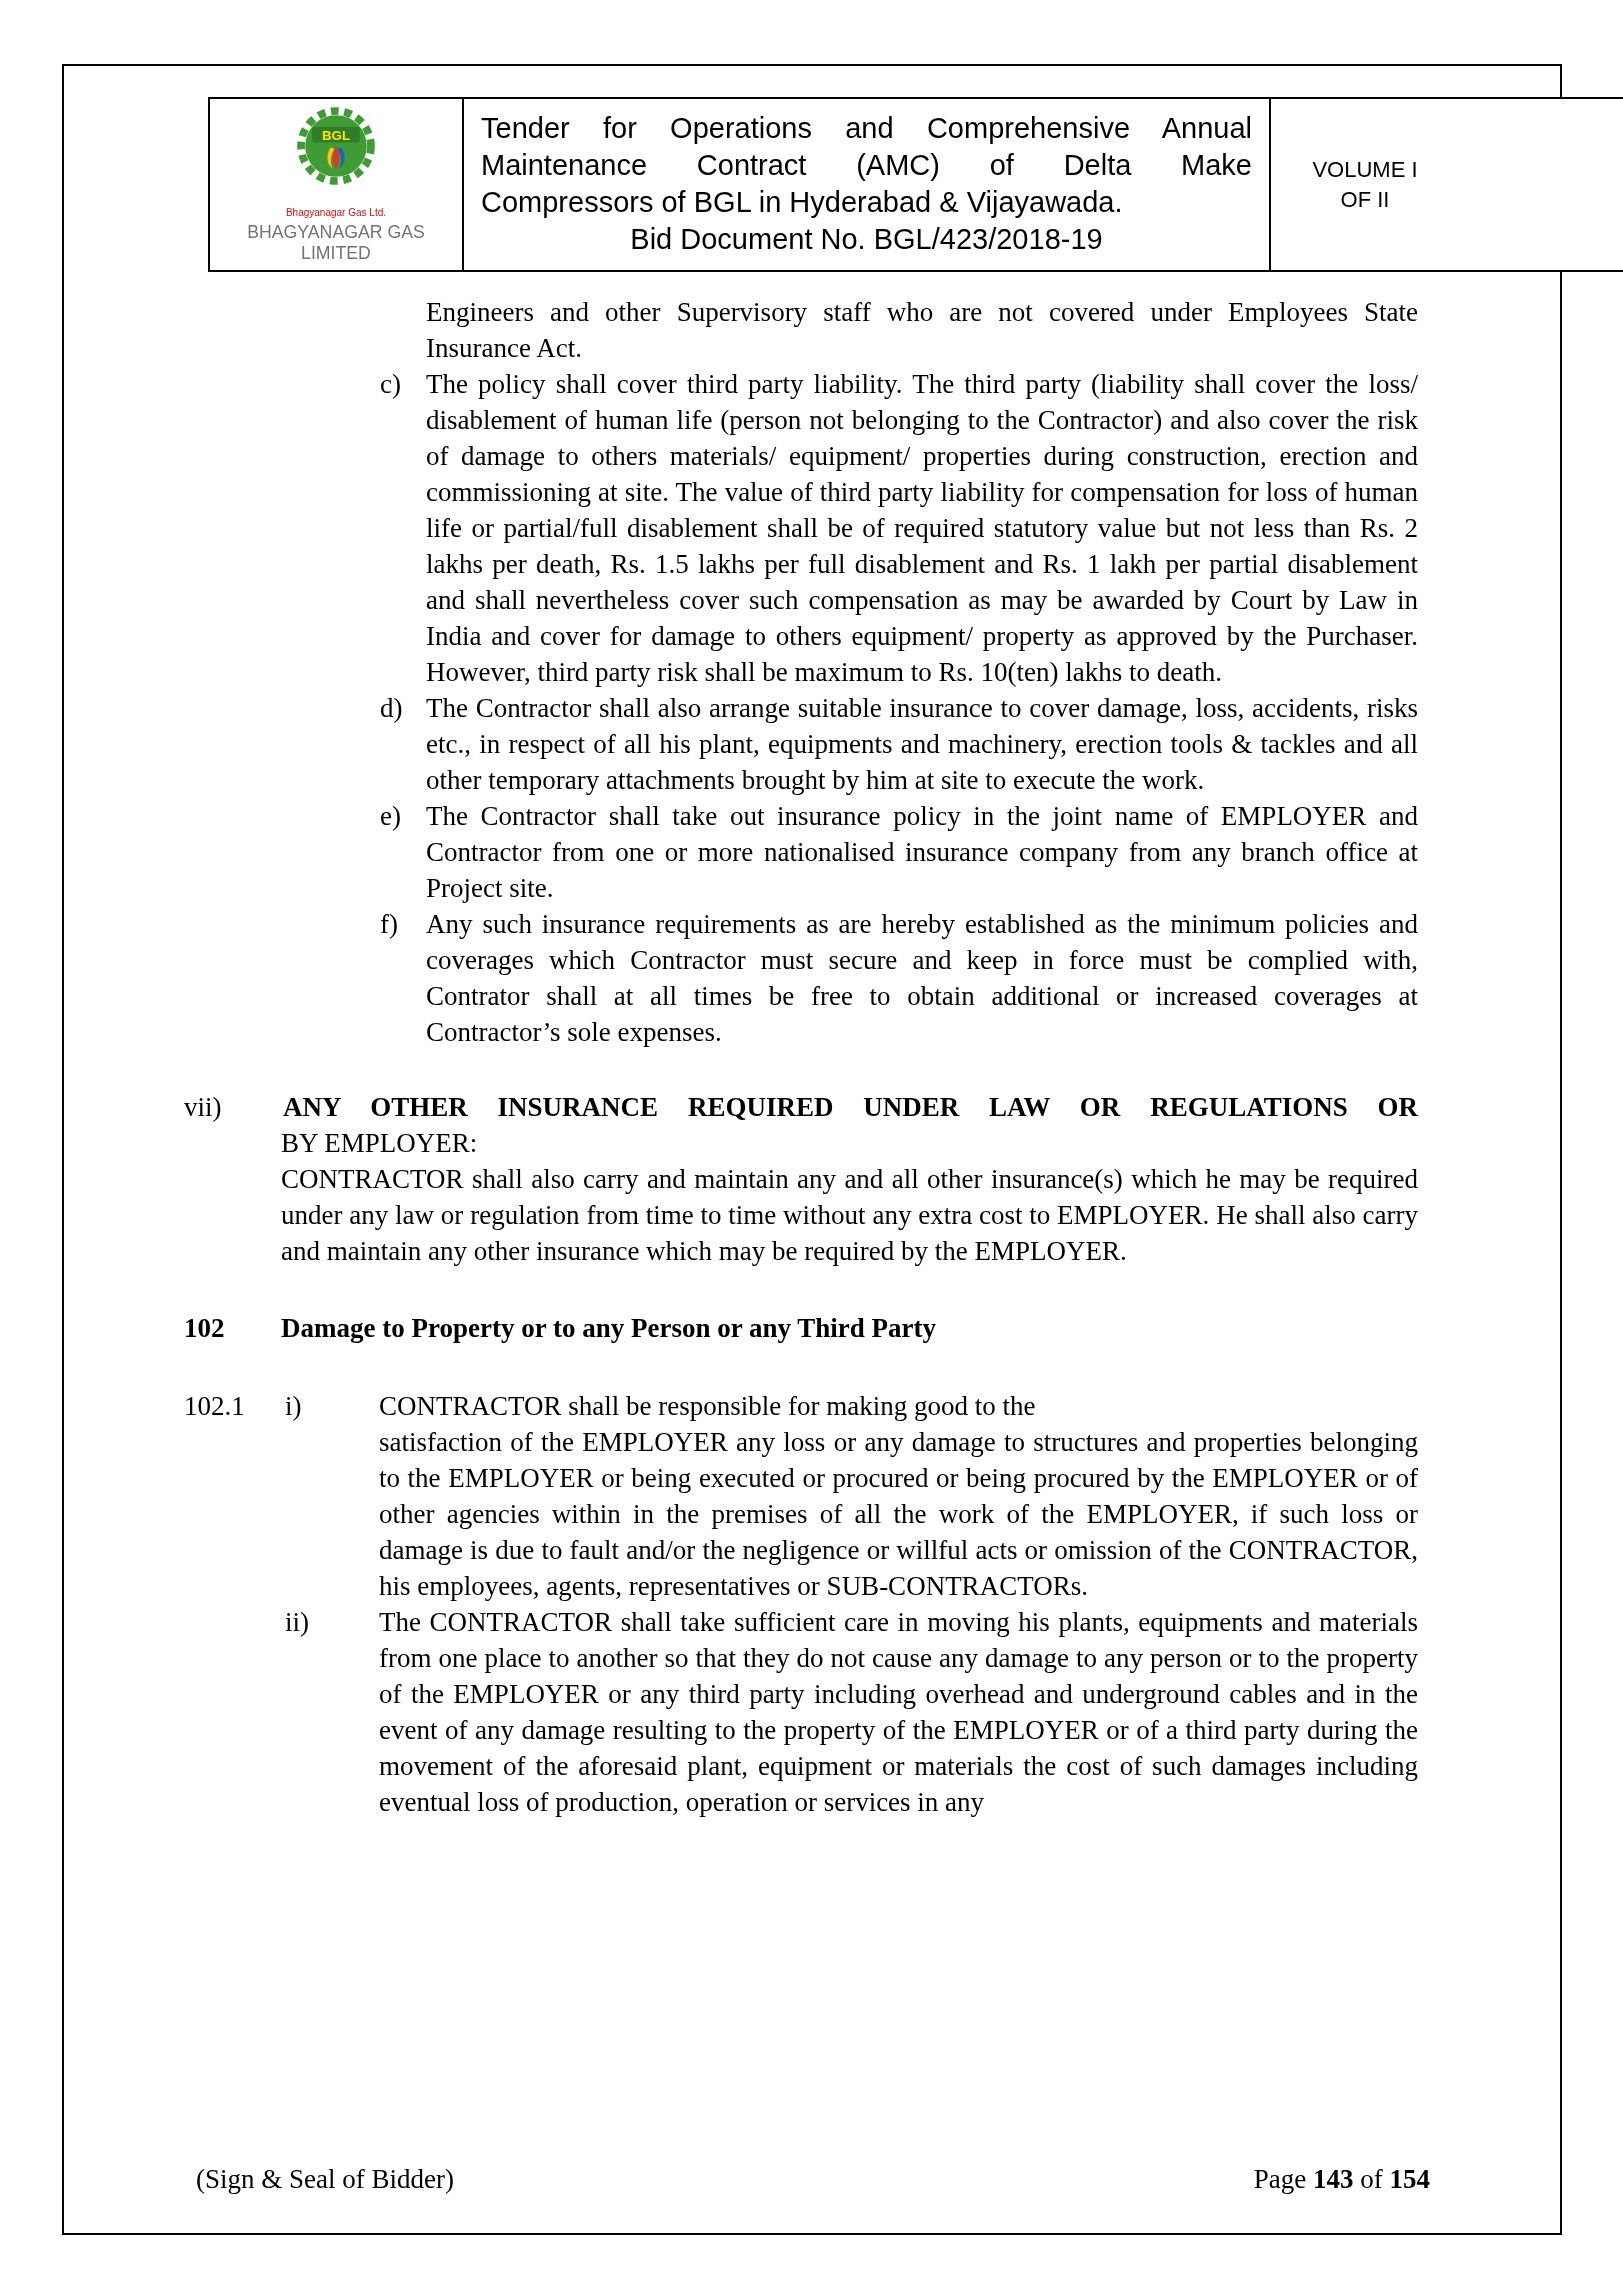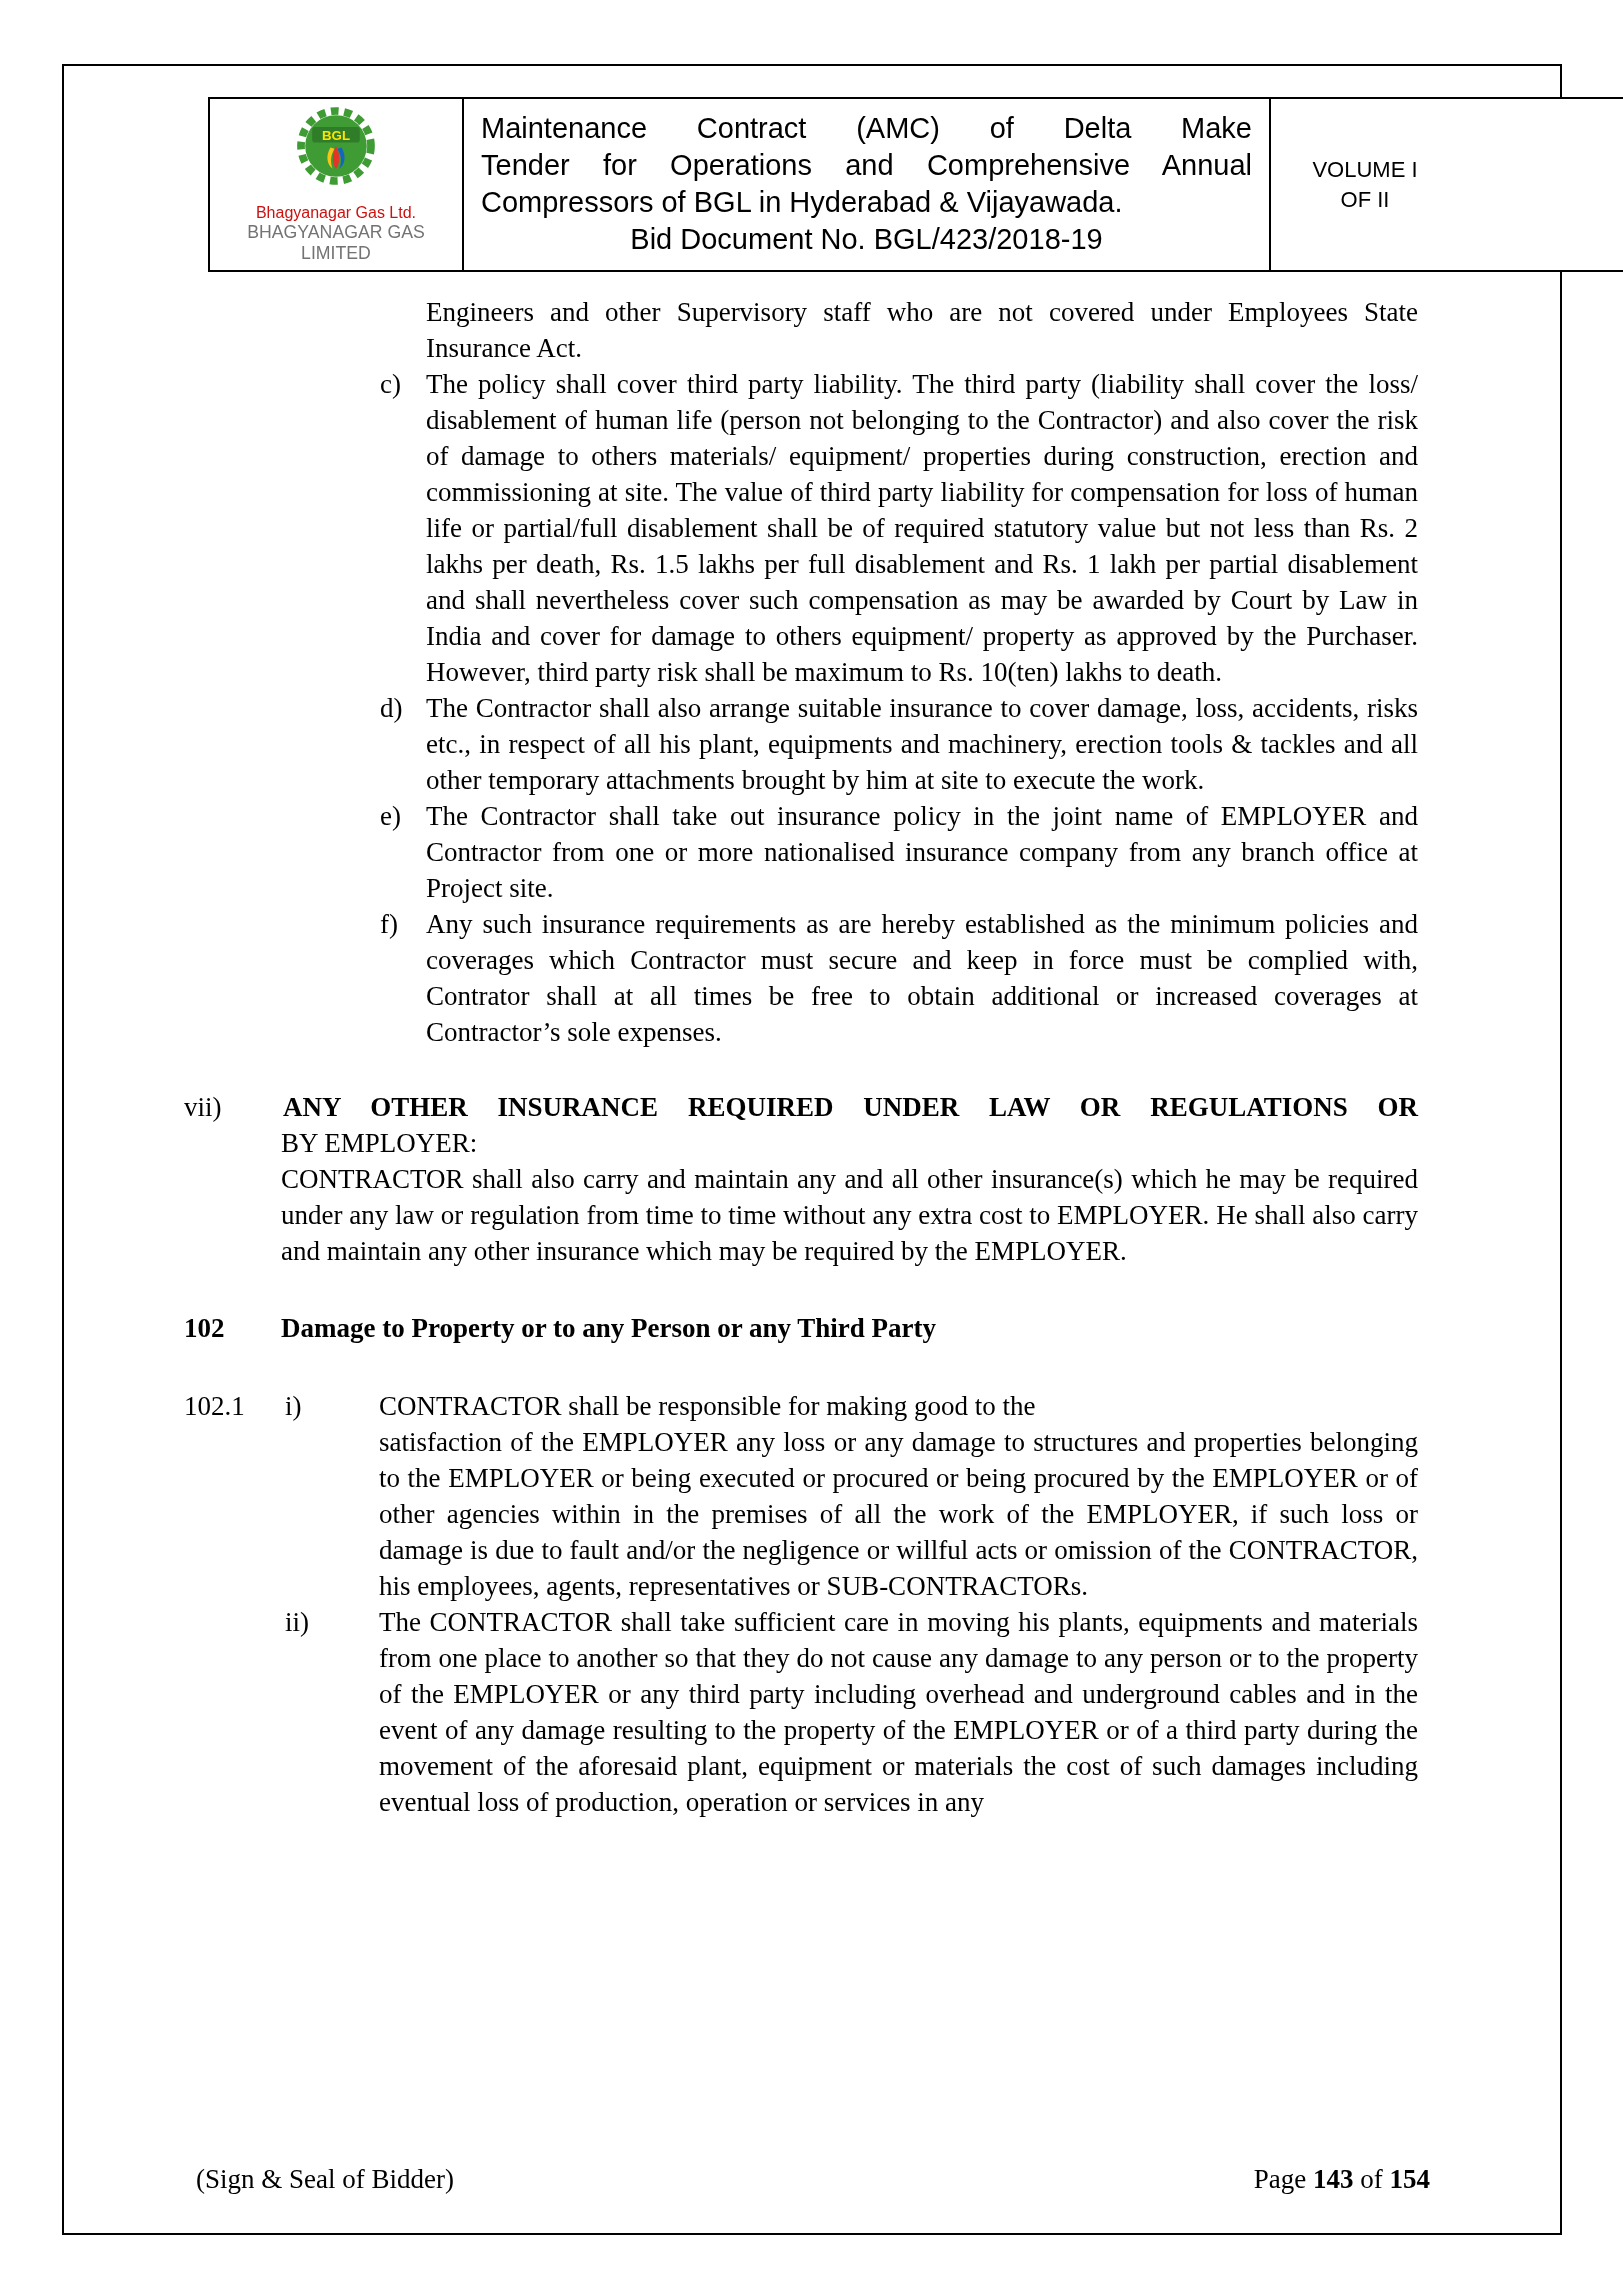--- a/index.html
+++ b/index.html
@@ -33,21 +33,21 @@
   .logo-cell {
     width: 252px;
     display: flex; flex-direction: column;
     align-items: center; justify-content: center;
     padding: 5.2px 3.9px;
     font-family: "Liberation Sans", sans-serif;
     text-align: center;
   }
   .logo-svg { width: 84px; height: 84px; display: block; }
   .logo-caption {
-    font-size: 16px; line-height: 13px;
+    font-size: 10px; line-height: 13px;
     color: #cc1111;
     margin-top: 18px;
   }
   .company-name {
     font-size: 17.7px; line-height: 21.6px;
     margin-top: 2.6px;
     color: #737373;
   }
   .title-cell {
     width: 807px;
@@ -118,22 +118,22 @@
         <path d="M52 62 C45 74 47 86 55 92 C51 82 53 72 58 64 Z" fill="#f5c518"></path>
         <path d="M60 60 C53 73 55 86 60 93 C65 86 67 73 60 60 Z" fill="#e63329"></path>
         <path d="M68 62 C75 74 73 86 65 92 C69 82 67 72 62 64 Z" fill="#1565c0"></path>
       </svg>
       <div class="logo-caption">Bhagyanagar Gas Ltd.</div>
       <div class="company-name">BHAGYANAGAR GAS</div>
       <div class="company-name" style="margin-top:0;">LIMITED</div>
     </div>
 
     <div class="cell title-cell">
+      <div class="t-just">Tender for Operations and Comprehensive Annual</div>
       <div class="t-just">Maintenance Contract (AMC) of Delta Make</div>
-      <div class="t-just">Tender for Operations and Comprehensive Annual</div>
       <div class="t-left">Compressors of BGL in Hyderabad &amp; Vijayawada.</div>
       <div class="t-center">Bid Document No. BGL/423/2018-19</div>
     </div>
 
     <div class="cell volume-cell">
       <div>VOLUME I</div>
       <div>OF II</div>
     </div>
   </div>
 

